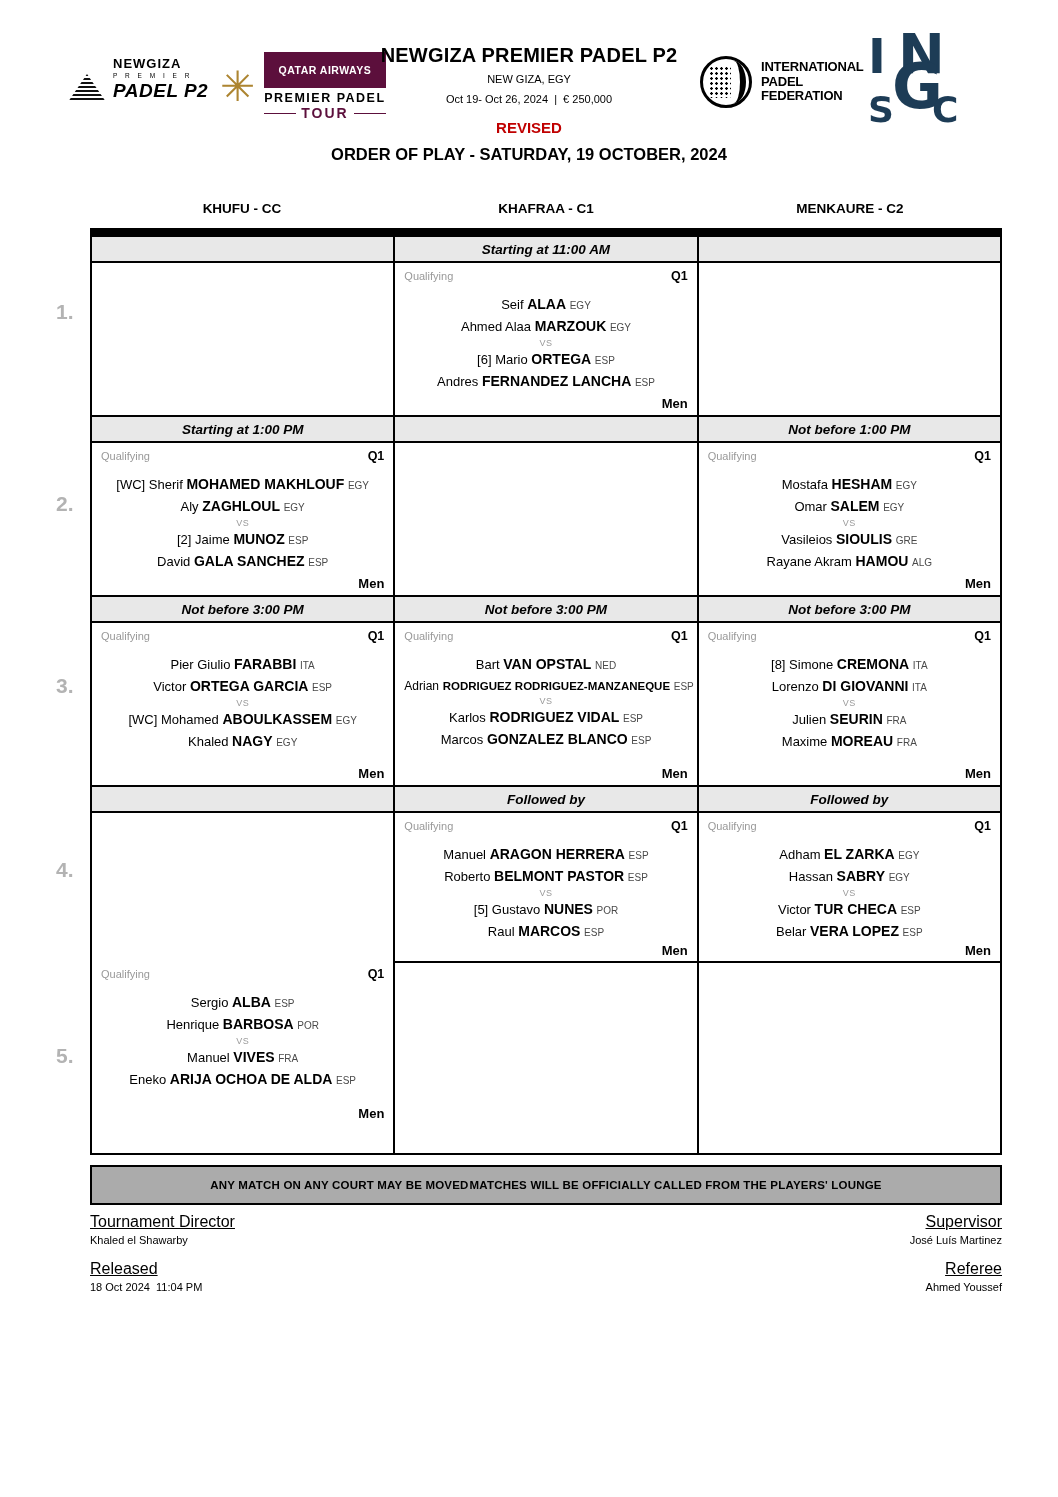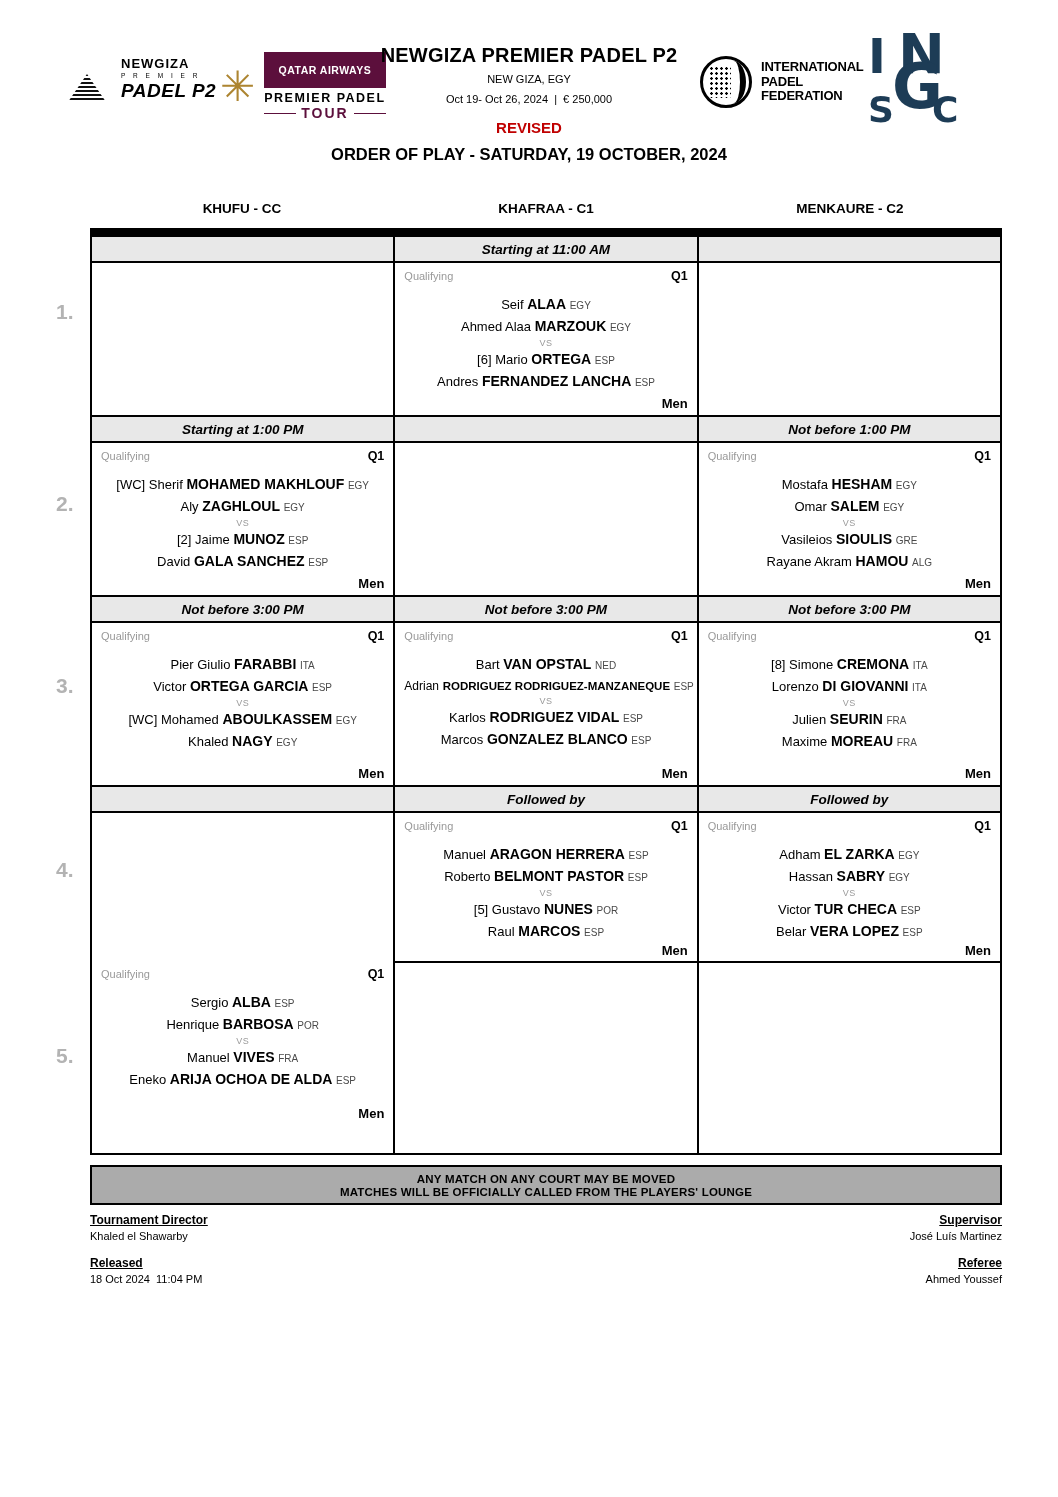--- a/index.html
+++ b/index.html
@@ -8,21 +8,21 @@
   .page{position:relative;width:1058px;height:1497px;background:#fff;overflow:hidden}
 
   
   .title-block{position:absolute;left:0;top:44px;width:100%;text-align:center}
   .t-title{font-size:20px;font-weight:bold;letter-spacing:.2px}
   .t-loc{font-size:11px;margin-top:6px}
   .t-dates{font-size:11px;margin-top:8px}
   .t-revised{font-size:15px;font-weight:bold;color:#c00000;margin-top:14px}
   .t-order{font-size:16.5px;font-weight:bold;margin-top:9px}
 
-  .logo-ng{position:absolute;left:68px;top:56px;display:flex;align-items:flex-end;gap:15px}
+  .logo-ng{position:absolute;left:68px;top:56px;display:flex;align-items:flex-end;gap:7px}
   .ng-pyr{width:38px;height:28px;clip-path:polygon(50% 0,0 100%,100% 100%);
           background:repeating-linear-gradient(180deg,#111 0 2px,#fff 2px 4px)}
   .ng-l1{font-size:13px;font-weight:800;letter-spacing:1px}
   .ng-l2{font-size:6.5px;letter-spacing:3px;margin-top:1px}
   .ng-l3{font-size:19px;font-weight:800;font-style:italic;letter-spacing:.5px;margin-top:1px}
 
   .logo-qa{position:absolute;left:220px;top:52px;display:flex;align-items:center;gap:9px}
   .qa-mark{font-size:42px;line-height:42px;color:#ad8531}
   .qa-box{background:#5c0f3c;color:#fff;font-weight:bold;font-size:10.5px;padding:12px 8px;
           letter-spacing:.5px;text-align:center}
@@ -74,25 +74,25 @@
   .vs{font-size:9px;color:#9a9a9a;line-height:11px;letter-spacing:.5px;text-align:center}
   .gender{margin-top:auto;text-align:right;font-weight:bold;font-size:13px}
   .tight{line-height:19px}
   .tight .fn{font-size:12px}
   .tight .ln{font-size:11.5px}
 
   .rownum{position:absolute;left:56px;width:36px;color:#b3b3b3;font-weight:bold;font-size:21px}
 
   
   .notice{position:absolute;left:90px;top:1165px;width:912px;height:40px;background:#ababab;
-          border:2px solid #000;display:flex;flex-direction:column;align-items:center;justify-content:center;gap:1px}
+          border:2px solid #000;display:flex;align-items:center;justify-content:center;gap:1px}
   .notice div{font-weight:bold;font-size:11.5px;letter-spacing:.2px}
   .officials{position:absolute;left:90px;top:1213px;width:912px;display:flex;justify-content:space-between}
   .sig-right{text-align:right}
-  .sig-label{font-weight:bold;font-size:12px;text-decoration:underline}
+  .sig-label{font-weight:normal;font-size:16px;text-decoration:underline}
   .sig-value{font-size:11px;margin-top:3px}
   .mt{margin-top:14px}
 </style>
 </head>
 <body>
 
 <div class="page">
 
   <div class="logo-ng">
     <div class="ng-pyr"></div>

